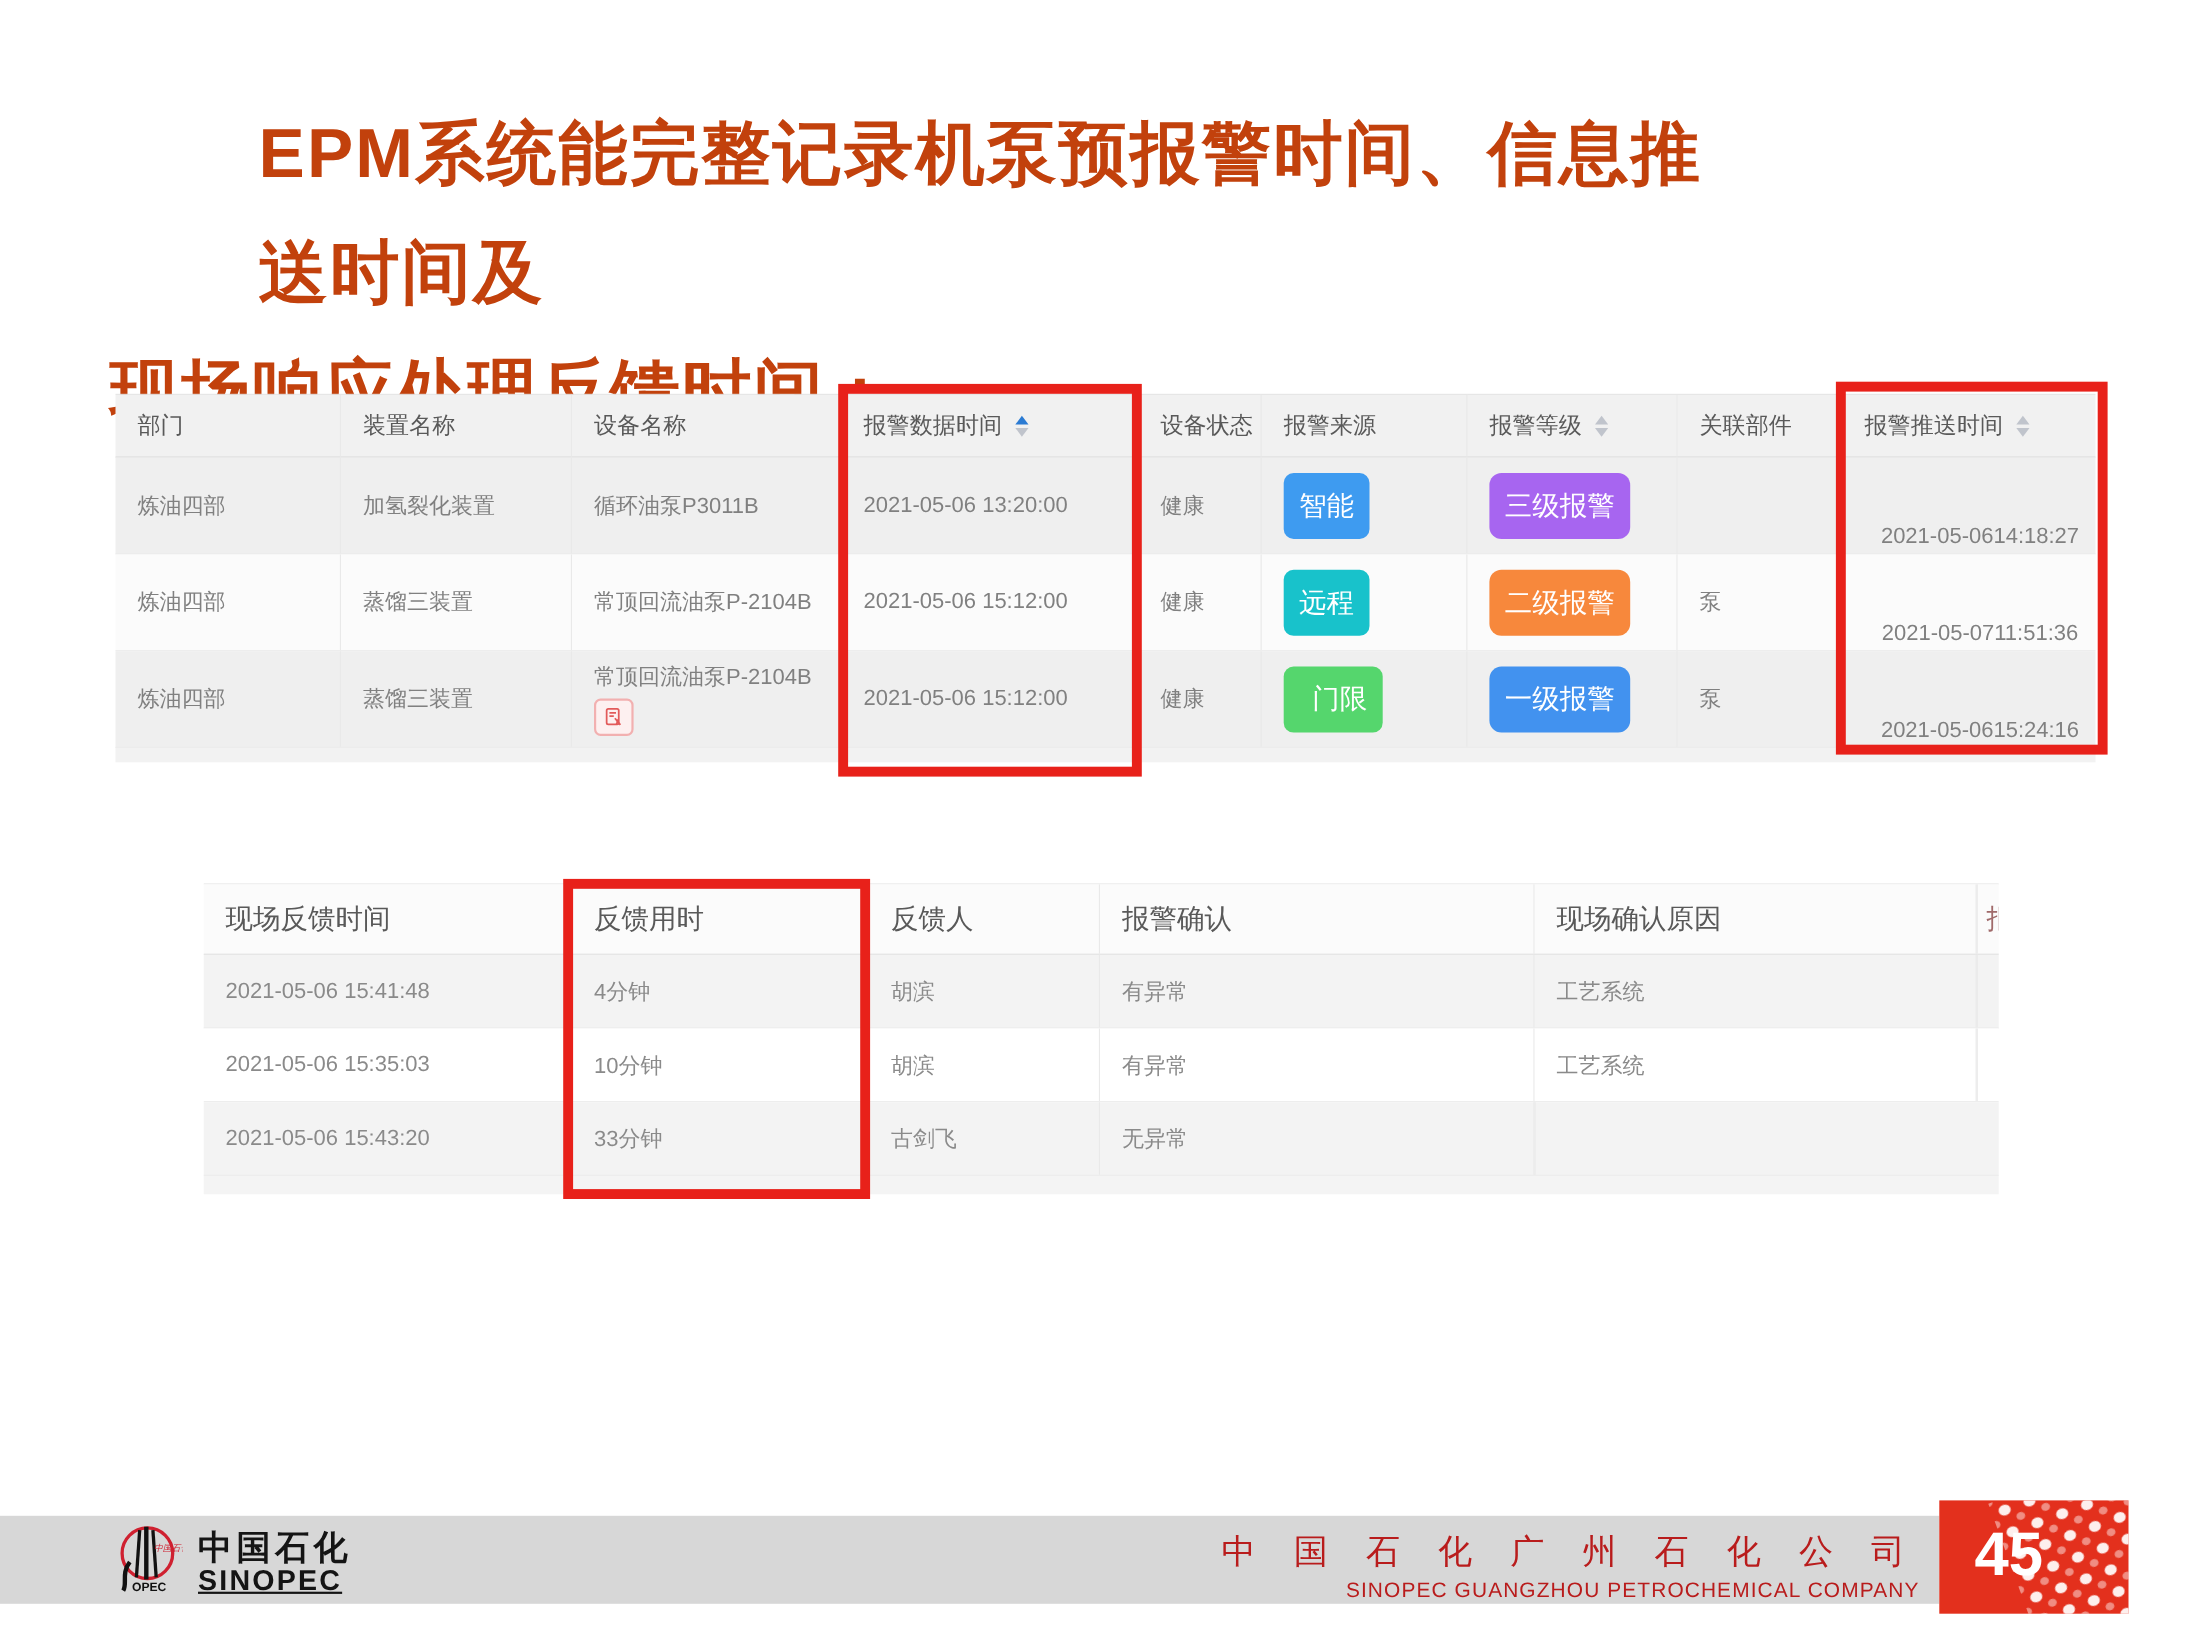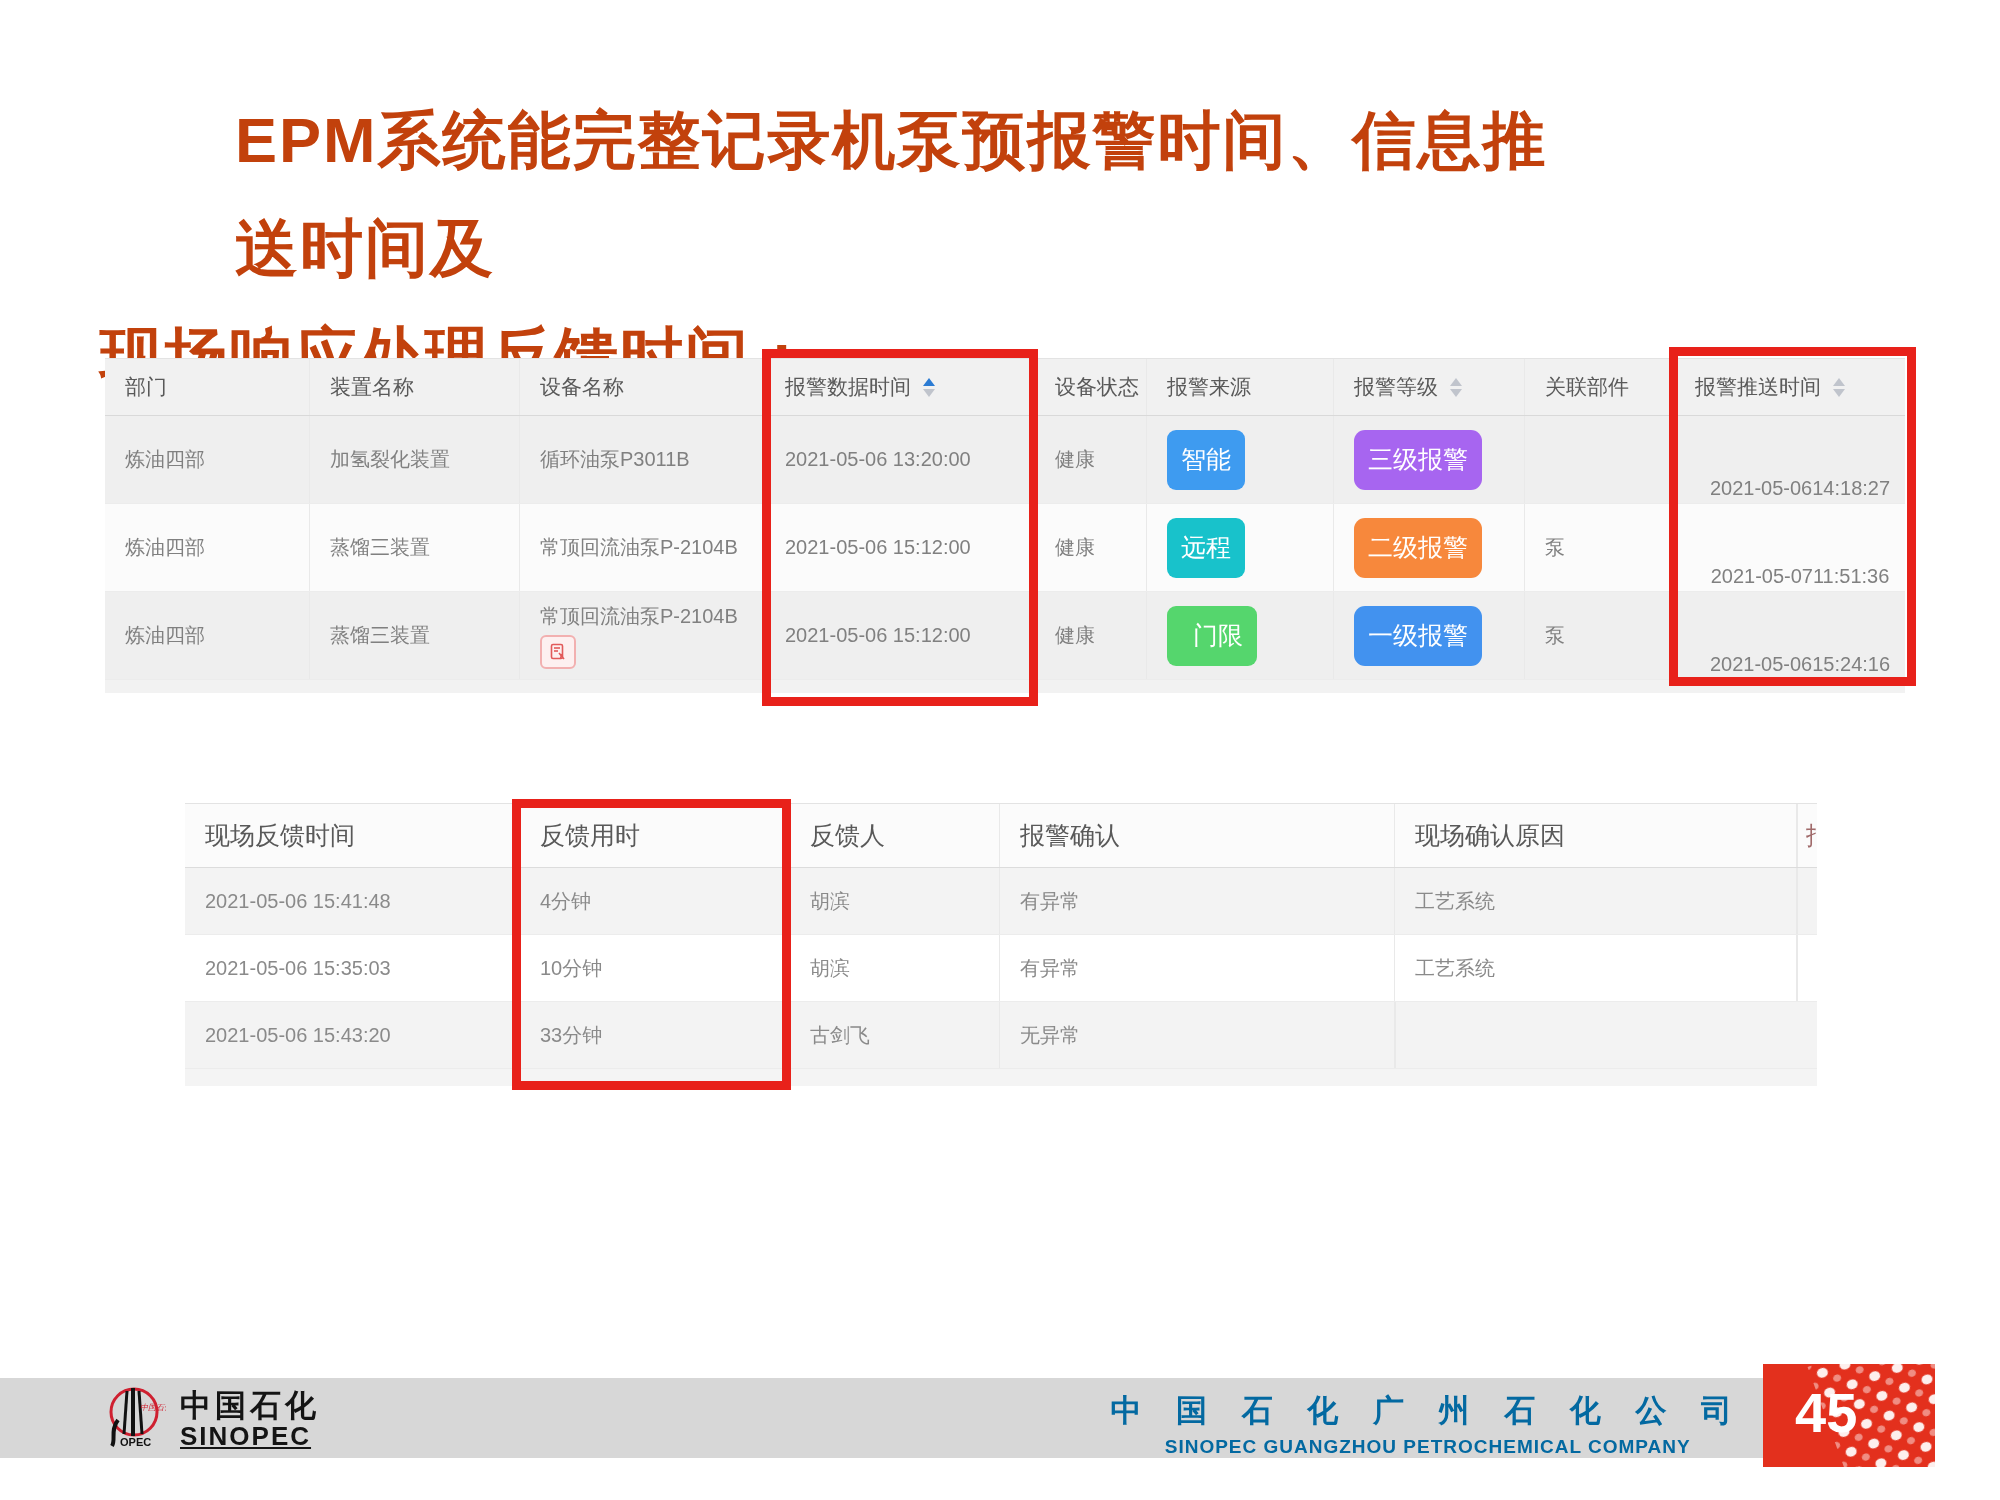--- a/index.html
+++ b/index.html
@@ -61,21 +61,21 @@
   .rbox1{left:762px;top:349px;width:276px;height:357px;}
   .rbox2{left:1669px;top:347px;width:247px;height:339px;}
   .rbox3{left:512px;top:799px;width:279px;height:291px;}
 
   
   .footer-gray{position:absolute;left:0;top:1378px;width:1763px;height:80px;background:#d7d7d7;}
   .brand{position:absolute;left:100px;top:1384px;display:flex;align-items:center;gap:14px;}
   .brand-text{color:#141414;font-weight:700;line-height:1.05;}
   .brand-cn{font-size:31px;letter-spacing:4px;}
   .brand-en{font-size:26px;letter-spacing:2px;text-decoration:underline;}
-  .company{position:absolute;right:255px;top:1390px;text-align:center;color:#0369a1;font-weight:700;}
+  .company{position:absolute;right:255px;top:1390px;text-align:right;color:#b91c1c;font-weight:400;}
   .company-cn{font-size:31px;letter-spacing:13px;white-space:nowrap;}
   .company-en{font-size:19px;letter-spacing:1px;margin-top:4px;white-space:nowrap;}
   .footer-red{position:absolute;left:1763px;top:1364px;width:172px;height:103px;
               background:#e3301d;overflow:hidden;}
   .dots{position:absolute;right:-26px;top:-24px;width:130px;height:160px;
         background-image:
           radial-gradient(rgba(255,255,255,.92) 0 5px, transparent 6px),
           radial-gradient(rgba(255,255,255,.45) 0 3.5px, transparent 4.5px);
         background-size:24px 21px,24px 21px;background-position:0 0,12px 10px;
         transform:rotate(-20deg);}

